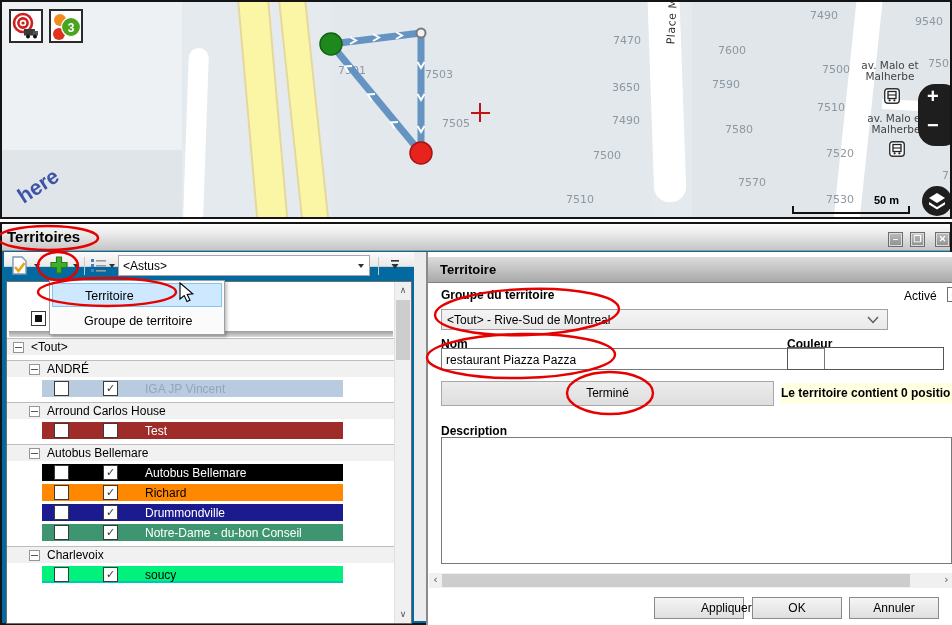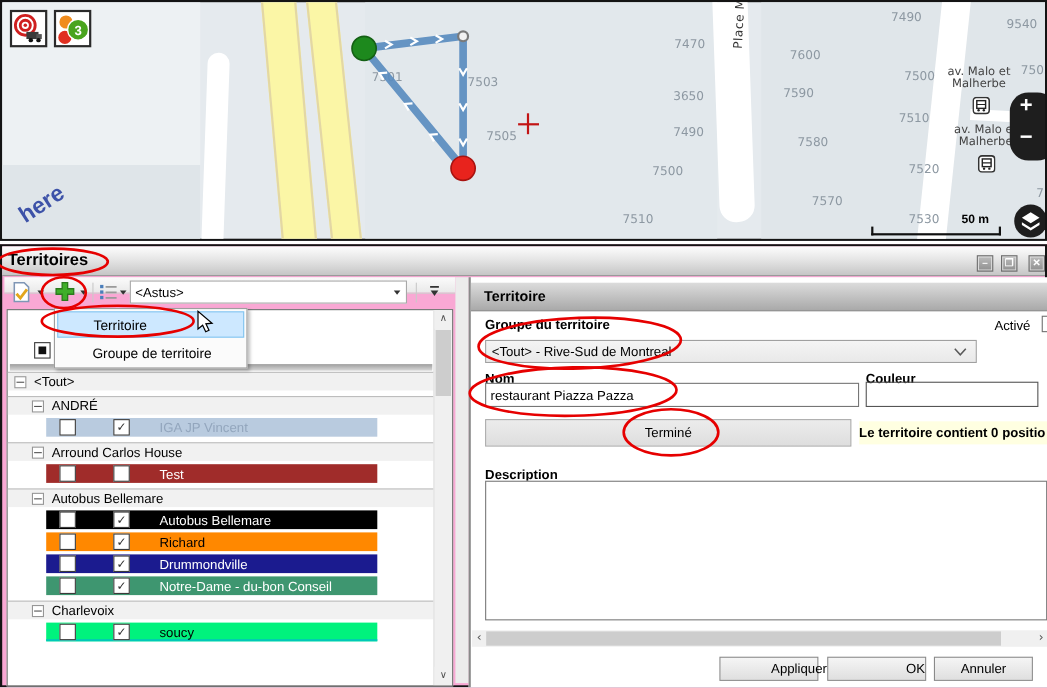--- a/index.html
+++ b/index.html
@@ -26,21 +26,21 @@
   #scale-label { position:absolute; left:872px; top:192px; font:bold 11px "Liberation Sans",sans-serif; color:#000; }
   #here-logo { position:absolute; left:14px; top:172px; font:bold 21px "Liberation Sans",sans-serif; color:#3d52a8;
                transform:rotate(-33deg); }
   #attribution { position:absolute; left:4px; top:203px; font:11.5px "Liberation Sans",sans-serif; color:#111; }
   #attribution u { text-decoration:underline; }
   #crosshair .h { position:absolute; left:469px; top:110px; width:19px; height:2px; background:#c21414; }
   #crosshair .v { position:absolute; left:477px; top:101px; width:2px; height:19px; background:#c21414; }
   .bus-icon { position:absolute; width:16px; height:16px; }
 
   
-  #panel { position:absolute; left:0; top:222px; width:952px; height:403px; background:#f9a8d4;
+  #panel { position:absolute; left:0; top:222px; width:952px; height:403px; background:#0369a1;
            border:2px solid #141414; }
   #titlebar { position:absolute; left:0; top:0; right:0; height:27px;
               background:linear-gradient(#fdfdfd,#e6e6e6 45%,#c6c6c6); border-bottom:1px solid #9a9a9a; }
   #titlebar .title { position:absolute; left:5px; top:4px; font:bold 15px "Liberation Sans",sans-serif; color:#000; }
   .winbtn { position:absolute; top:8px; width:15px; height:15px; border:1px solid #6d6d6d;
             background:linear-gradient(#bdbdbd,#8f8f8f); color:#fff; font:bold 9px "Liberation Sans",sans-serif;
             text-align:center; line-height:13px; box-shadow:inset 0 0 0 1px #dcdcdc; }
 
   
   #toolbar { position:absolute; left:2px; top:28px; width:410px; height:15px;
@@ -98,21 +98,21 @@
             border-left:2px solid #8a8a8a; overflow:hidden; }
   #rheader { position:absolute; left:0; top:5px; width:526px; height:26px;
              background:linear-gradient(#dcdcdc,#a9a9a9); border-bottom:1px solid #7f7f7f; }
   #rheader span { position:absolute; left:12px; top:5px; font:bold 13px "Liberation Sans",sans-serif; }
   .flabel { position:absolute; font:bold 12px "Liberation Sans",sans-serif; color:#000; }
   .plain { font-weight:normal; }
   #group-dd { position:absolute; left:13px; top:57px; width:447px; height:21px;
               background:linear-gradient(#f4f4f4,#e9e9e9); border:1px solid #a0a0a0;
               font:12px "Liberation Sans",sans-serif; padding:3px 5px; }
   #group-dd svg { position:absolute; right:8px; top:6px; }
-  #name-input { position:absolute; left:13px; top:96px; width:340px; height:22px; background:#fff;
+  #name-input { position:absolute; left:13px; top:96px; width:384px; height:22px; background:#fff;
                 border:1px solid #767676; font:12px "Liberation Sans",sans-serif; padding:4px 4px; }
   #color-swatch { position:absolute; left:359px; top:95px; width:157px; height:23px; border:1px solid #555; }
   #done-btn { position:absolute; left:13px; top:129px; width:333px; height:25px;
               background:linear-gradient(#ececec,#dedede); border:1px solid #a8a8a8;
               font:12px "Liberation Sans",sans-serif; text-align:center; line-height:23px; }
   #status-txt { position:absolute; left:353px; top:131px; width:210px; height:21px; background:#ffffe1;
                 font:bold 12px "Liberation Sans",sans-serif; line-height:21px; white-space:nowrap; overflow:hidden; }
   #desc-box { position:absolute; left:13px; top:185px; width:511px; height:127px; background:#fff;
               border:1px solid #7a7a7a; }
   .btn { position:absolute; top:345px; width:90px; height:22px; background:linear-gradient(#f5f5f5,#dfdfdf);
@@ -409,21 +409,21 @@
       <span class="flabel" style="left:13px;top:172px;">Description</span>
       <div id="desc-box"></div>
 
       <div class="hscroll" style="left:1px;top:321px;width:524px;">
         <span class="arr" style="left:0;">‹</span>
         <span class="thumb" style="left:13px;width:468px;"></span>
         <span class="arr" style="right:0;">›</span>
       </div>
 
       <div class="btn" style="left:226px;padding-left:46px;">Appliquer</div>
-      <div class="btn" style="left:324px;text-align:right;">OK</div>
+      <div class="btn" style="left:324px;">OK</div>
       <div class="btn" style="left:421px;">Annuler</div>
     </div>
   </div>
 
   <svg id="annot" viewBox="0 0 952 625">
     <g fill="none" stroke="#e60000" stroke-width="2.4">
       <ellipse cx="48" cy="238" rx="50" ry="12"></ellipse>
       <ellipse cx="58" cy="266" rx="20" ry="14"></ellipse>
       <ellipse cx="107" cy="292" rx="69" ry="14"></ellipse>
       <ellipse cx="527" cy="312" rx="92" ry="23" transform="rotate(-2 527 312)"></ellipse>

